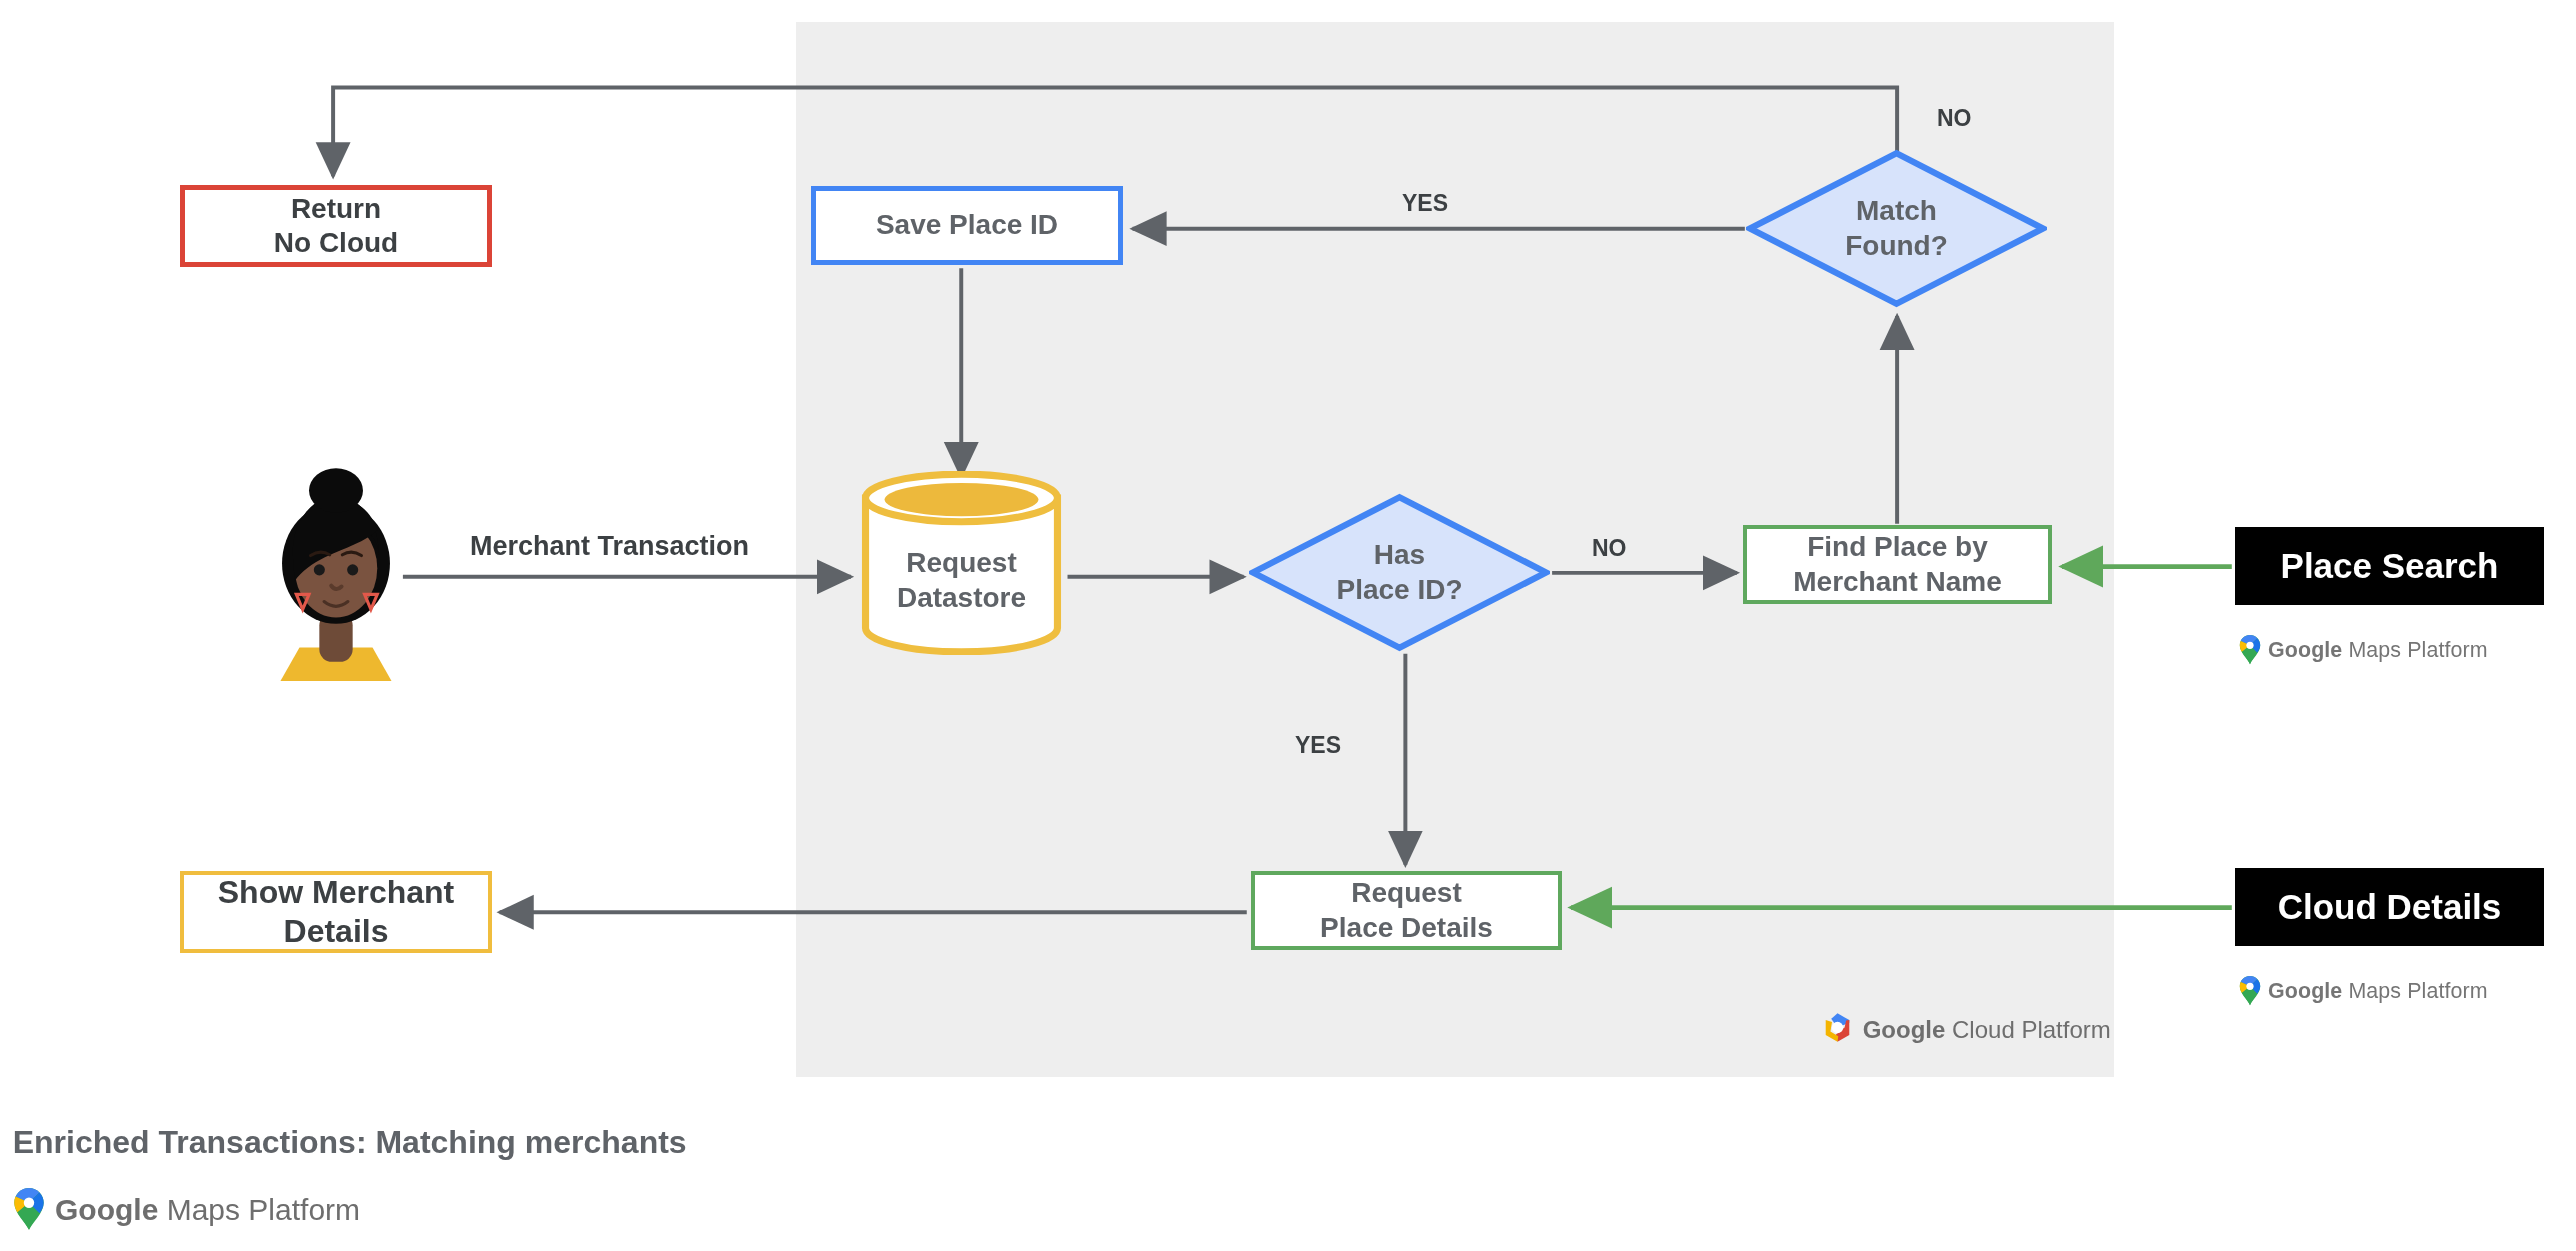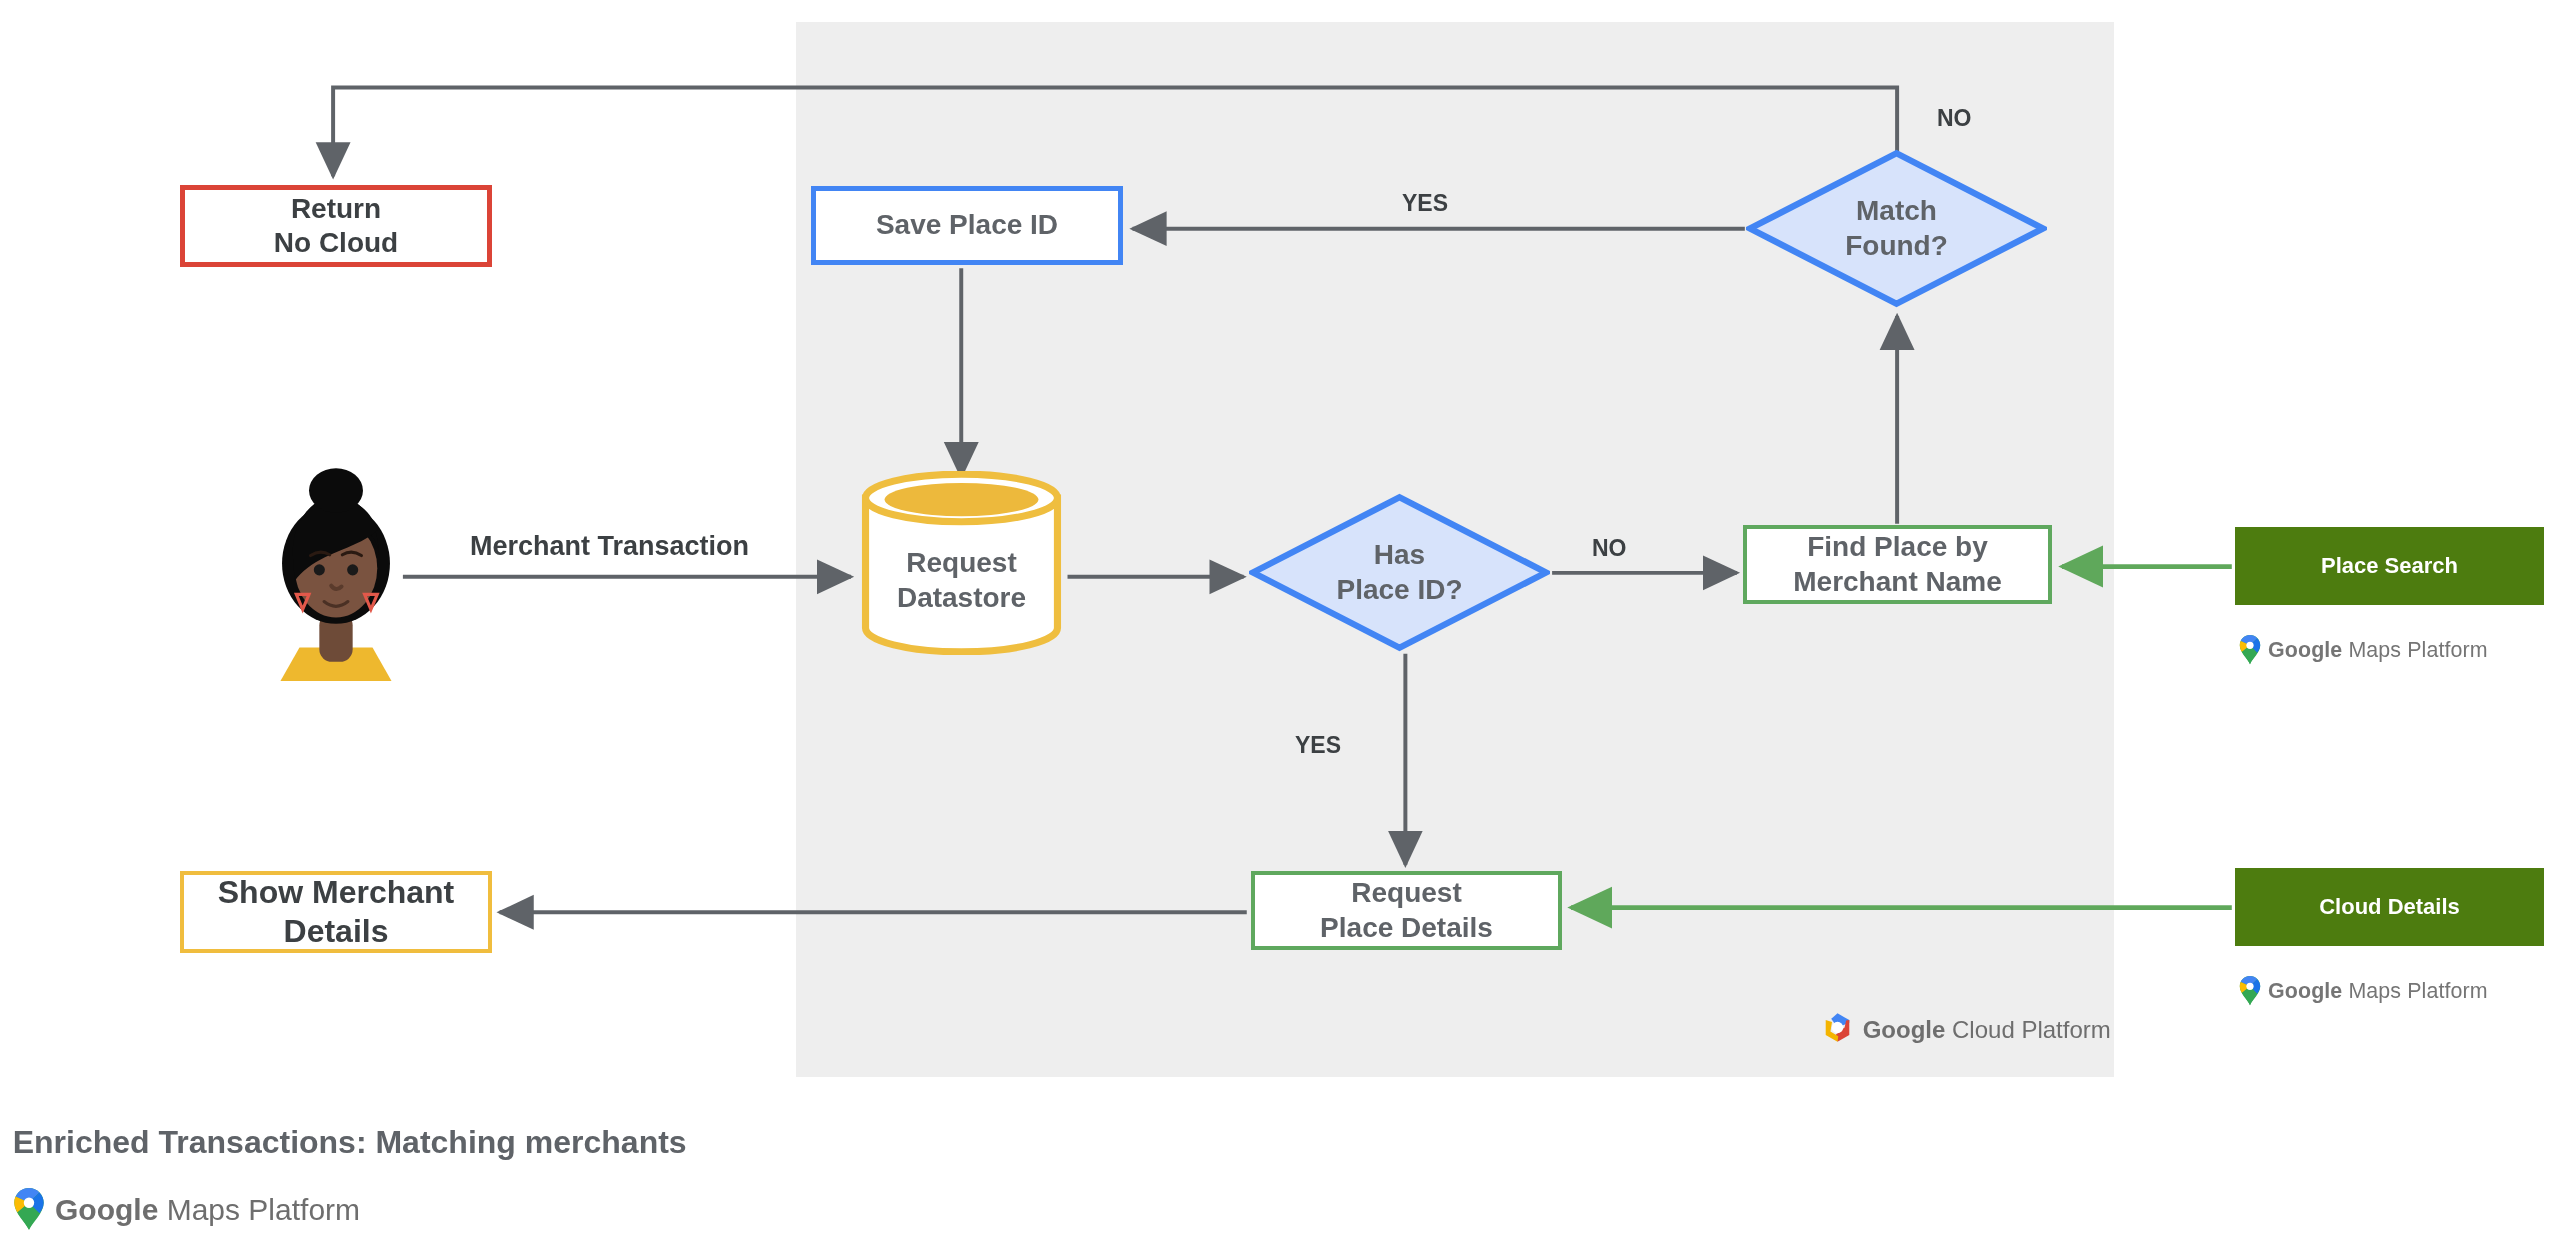--- a/index.html
+++ b/index.html
@@ -108,24 +108,24 @@
     font-weight: bold;
     font-size: 28px;
     line-height: 1.22;
     pointer-events: none;
   }
 
   
   .cta {
     position: absolute;
     box-sizing: border-box;
-    background: #4d7c0f;
+    background: #000000;
     color: #FFFFFF;
     font-weight: bold;
-    font-size: 22px;
+    font-size: 35px;
     display: flex;
     align-items: center;
     justify-content: center;
     text-align: left;
   }
   .cta-search  { left: 2235px; top: 527px;  width: 309px; height: 78px; }
   .cta-details { left: 2235px; top: 868px; width: 309px; height: 78px; }
 
   
   .gmp-lockup {

